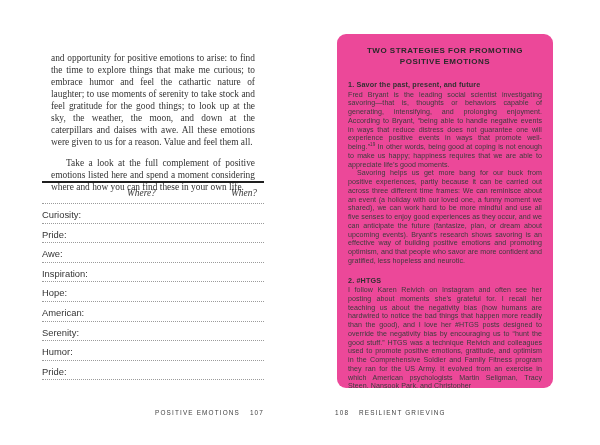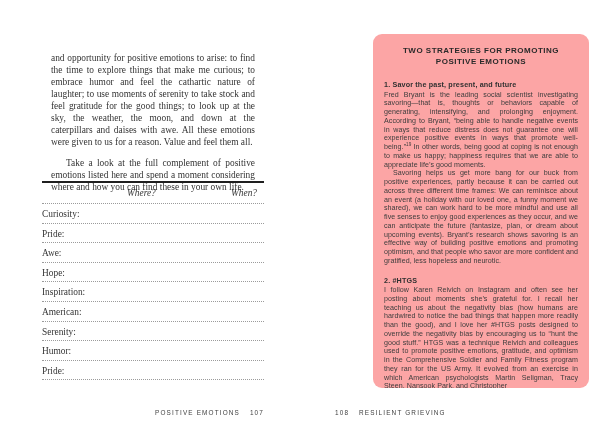--- a/index.html
+++ b/index.html
@@ -32,44 +32,43 @@
     position: absolute; top: 5px;
     font-family: "Liberation Serif", serif;
     font-style: italic; font-size: 9.4px; color: #343434;
   }
   .col-where { left: 85px; }
   .col-when  { left: 189px; }
   .ws-row {
     box-sizing: border-box; height: 19.6px;
     border-bottom: 1px dotted #9b9b9b;
     padding-top: 5px;
-    font-family: Liberation Serif, serif;
+    font-family: Liberation Sans, sans-serif;
     font-size: 9.4px; color: #343434;
   }
 
   .footer {
     position: absolute; top: 409px;
     font-family: "Liberation Sans", sans-serif;
     font-size: 6.4px; letter-spacing: 1.15px;
     color: #404040; white-space: nowrap;
   }
   .footer-left { right: 0; text-align: right; }
   .footer-left .page-num { margin-left: 7px; }
   .footer-right { left: -2px; }
   .footer-right .page-num { margin-right: 7px; }
 
   
   .page-right { position: absolute; left: 337px; top: 0; width: 216px; height: 445px; }
   .graybox {
     position: absolute; top: 34px; left: 0;
     box-sizing: border-box; width: 216px; height: 354px;
-    background: #fca5a5; border-radius: 9px;
+    background: #ec4899; border-radius: 9px;
     padding: 11px 11px 10px;
     overflow: hidden;
-    margin-left: 36px;
   }
   .box-title {
     font-family: "Liberation Sans", sans-serif;
     font-weight: bold; font-size: 8px; letter-spacing: 0.5px;
     line-height: 10.5px; text-align: center;
     color: #2a2a2a; margin: 1px 10px 0;
   }
   .box-heading {
     font-family: "Liberation Sans", sans-serif;
     font-weight: bold; font-size: 7.2px; letter-spacing: 0.15px;
@@ -97,22 +96,22 @@
     </div>
 
     <div class="worksheet">
       <div class="ws-header">
         <span class="col-where">Where?</span>
         <span class="col-when">When?</span>
       </div>
       <div class="ws-row">Curiosity:</div>
       <div class="ws-row">Pride:</div>
       <div class="ws-row">Awe:</div>
+      <div class="ws-row">Inspiration:</div>
       <div class="ws-row">Hope:</div>
-      <div class="ws-row">Inspiration:</div>
       <div class="ws-row">American:</div>
       <div class="ws-row">Serenity:</div>
       <div class="ws-row">Humor:</div>
       <div class="ws-row">Pride:</div>
     </div>
 
     <div class="footer footer-left">
       <span>POSITIVE EMOTIONS</span>
       <span class="page-num">107</span>
     </div>

